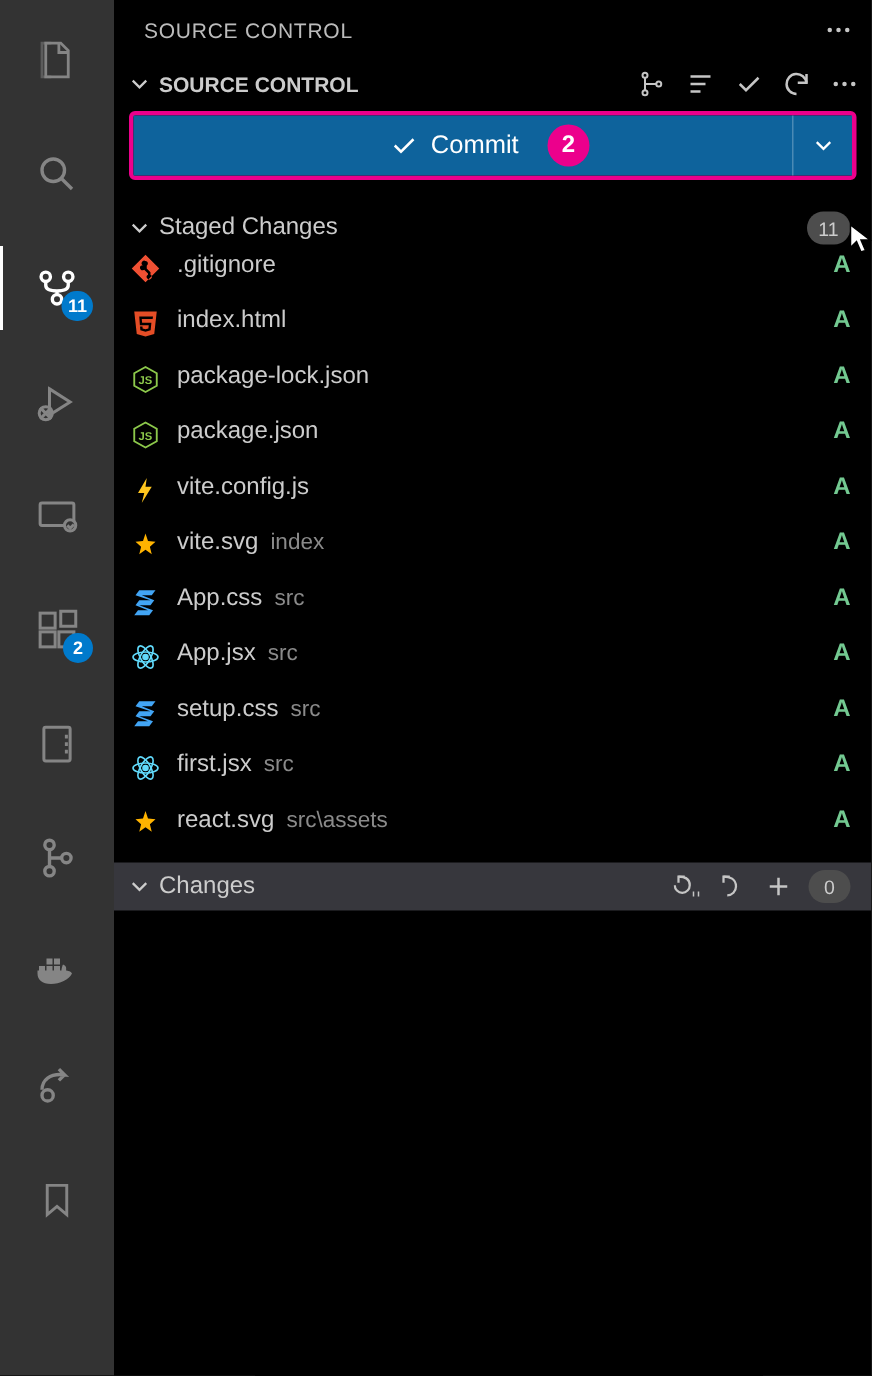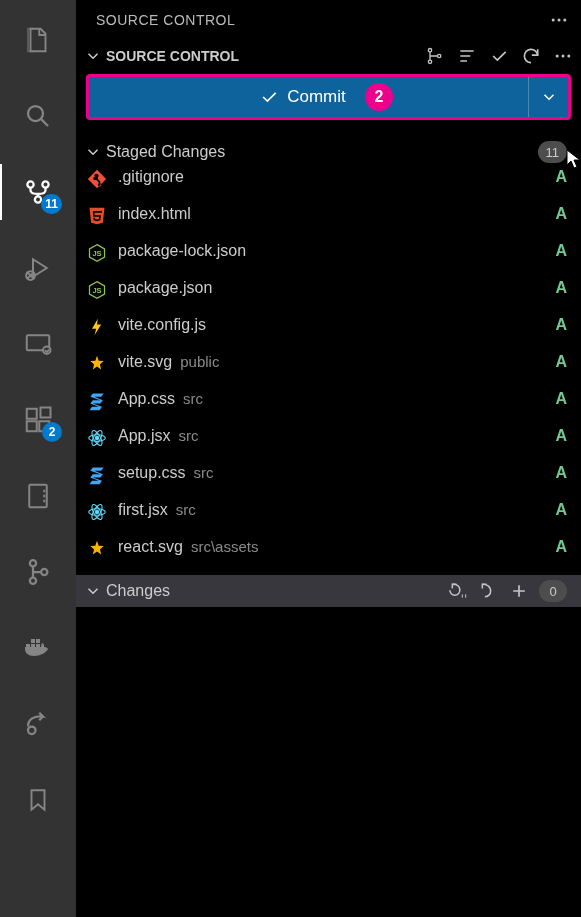--- a/index.html
+++ b/index.html
@@ -444,21 +444,21 @@
         <span class="file-name">vite.config.js</span>
         <span class="file-status">A</span>
       </div>
       <div class="file-row">
         <span class="file-icon">
           <svg width="20" height="20" viewBox="0 0 24 24">
             <path fill="#ffb300" d="M12 2l2 6 6 .5-4.5 4 1.5 6-5-3.5-5 3.5 1.5-6L4 8.5 10 8z"></path>
           </svg>
         </span>
         <span class="file-name">vite.svg</span>
-        <span class="file-path">public</span>
+        <span class="file-path">index</span>
         <span class="file-status">A</span>
       </div>
       <div class="file-row">
         <span class="file-icon">
           <svg width="20" height="20" viewBox="0 0 24 24">
             <path fill="#42a5f5" d="M4 3h16l-3 4h-8l10 4-3 4H7l11 4-3 4H3l3-4h8L4 15l3-4h9L4 7l3-4H4z"></path>
           </svg>
         </span>
         <span class="file-name">App.css</span>
         <span class="file-path">src</span>

